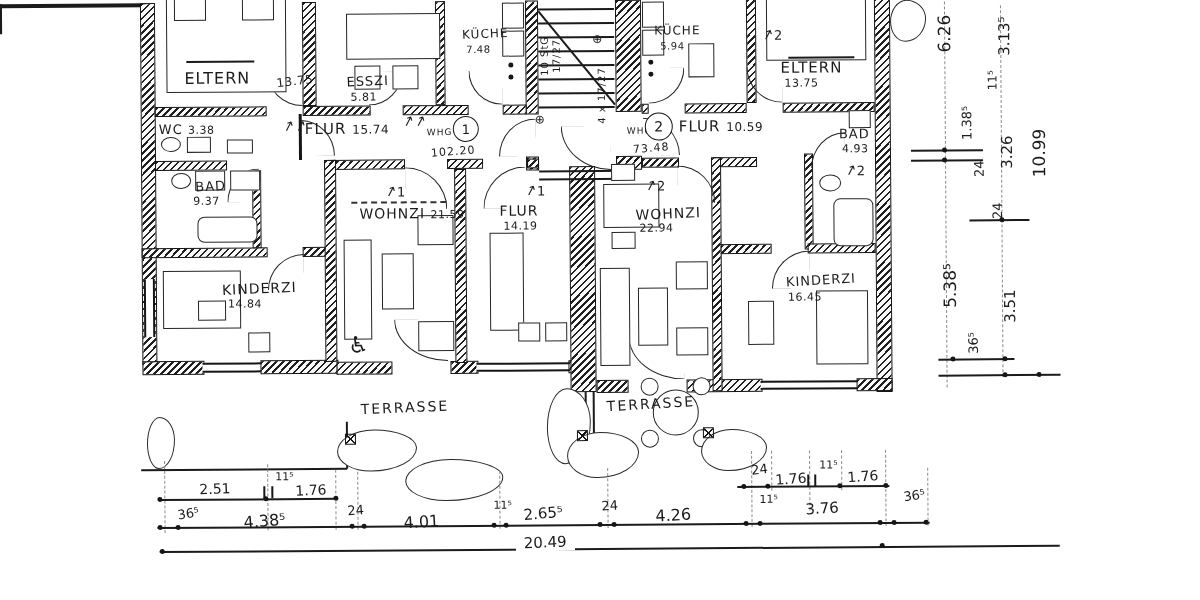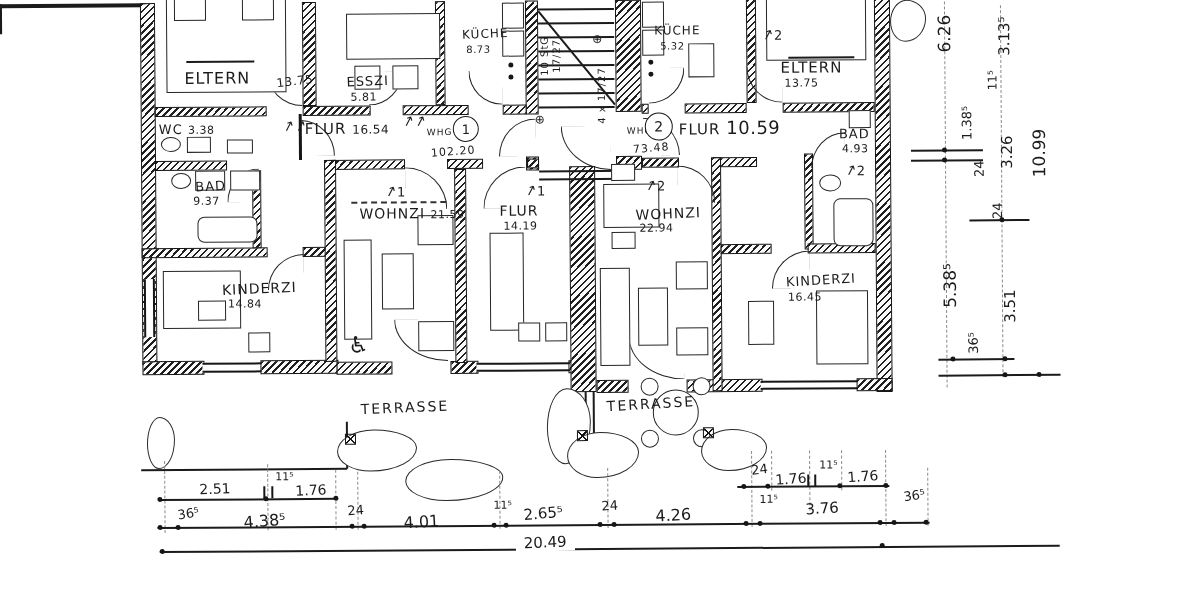--- a/index.html
+++ b/index.html
@@ -224,56 +224,56 @@
   <div class="xsq" style="left:576px;top:430px;"></div>
   <div class="xsq" style="left:702px;top:428px;"></div>
 
   <div class="lbl nm" style="left:186px;top:66px;font-size:16px;">ELTERN</div>
   <div class="lbl ar" style="left:278px;top:72px;transform:rotate(-6deg);font-size:12px;">13.75</div>
 
   <div class="lbl nm" style="left:348px;top:72px;font-size:13px;transform:rotate(-2deg);">ESSZI</div>
   <div class="lbl ar" style="left:352px;top:89px;">5.81</div>
 
   <div class="lbl nm" style="left:464px;top:26px;font-size:12px;transform:rotate(-2deg);">KÜCHE</div>
-  <div class="lbl ar" style="left:468px;top:43px;font-size:10px;">8.73</div>
+  <div class="lbl ar" style="left:468px;top:43px;font-size:10px;">7.48</div>
 
   <div class="lbl nm" style="left:160px;top:119px;font-size:13px;">
     <span>WC</span>
     <span class="ar">3.38</span>
   </div>
 
   <div class="lbl nm" style="left:306px;top:118px;font-size:15px;">
     <span>FLUR</span>
-    <span class="ar" style="font-size:12px;">16.54</span>
+    <span class="ar" style="font-size:12px;">15.74</span>
   </div>
   <span class="mark" style="left:284px;top:116px;position:absolute;"><span class="arrow">↑</span><span class="arrow">↑</span></span>
 
   <div class="lbl nm" style="left:196px;top:176px;font-size:13px;transform:rotate(-3deg);">BAD</div>
   <div class="lbl ar" style="left:194px;top:192px;">9.37</div>
 
   <div class="lbl nm" style="left:360px;top:204px;">
     <span>WOHNZI</span>
     <span class="ar">21.59</span>
   </div>
 
   <div class="lbl nm" style="left:500px;top:202px;">FLUR</div>
   <div class="lbl ar" style="left:504px;top:219px;">14.19</div>
 
   <div class="lbl nm" style="left:222px;top:278px;transform:rotate(-2deg);">KINDERZI</div>
   <div class="lbl ar" style="left:228px;top:295px;">14.84</div>
 
   <div class="lbl nm" style="left:656px;top:24px;font-size:12px;">KÜCHE</div>
-  <div class="lbl ar" style="left:662px;top:41px;font-size:10px;">5.32</div>
+  <div class="lbl ar" style="left:662px;top:41px;font-size:10px;">5.94</div>
 
   <div class="lbl nm" style="left:782px;top:60px;font-size:15px;">ELTERN</div>
   <div class="lbl ar" style="left:786px;top:78px;">13.75</div>
 
   <div class="lbl nm" style="left:680px;top:118px;font-size:15px;">
     <span>FLUR</span>
-    <span class="ar" style="font-size:18px;">10.59</span>
+    <span class="ar" style="font-size:12px;">10.59</span>
   </div>
 
   <div class="lbl nm" style="left:840px;top:128px;font-size:13px;">BAD</div>
   <div class="lbl ar" style="left:843px;top:144px;">4.93</div>
 
   <div class="lbl nm" style="left:636px;top:206px;transform:rotate(-2deg);">WOHNZI</div>
   <div class="lbl ar" style="left:640px;top:222px;">22.94</div>
 
   <div class="lbl nm" style="left:786px;top:274px;font-size:13px;transform:rotate(-3deg);">KINDERZI</div>
   <div class="lbl ar" style="left:788px;top:292px;">16.45</div>

